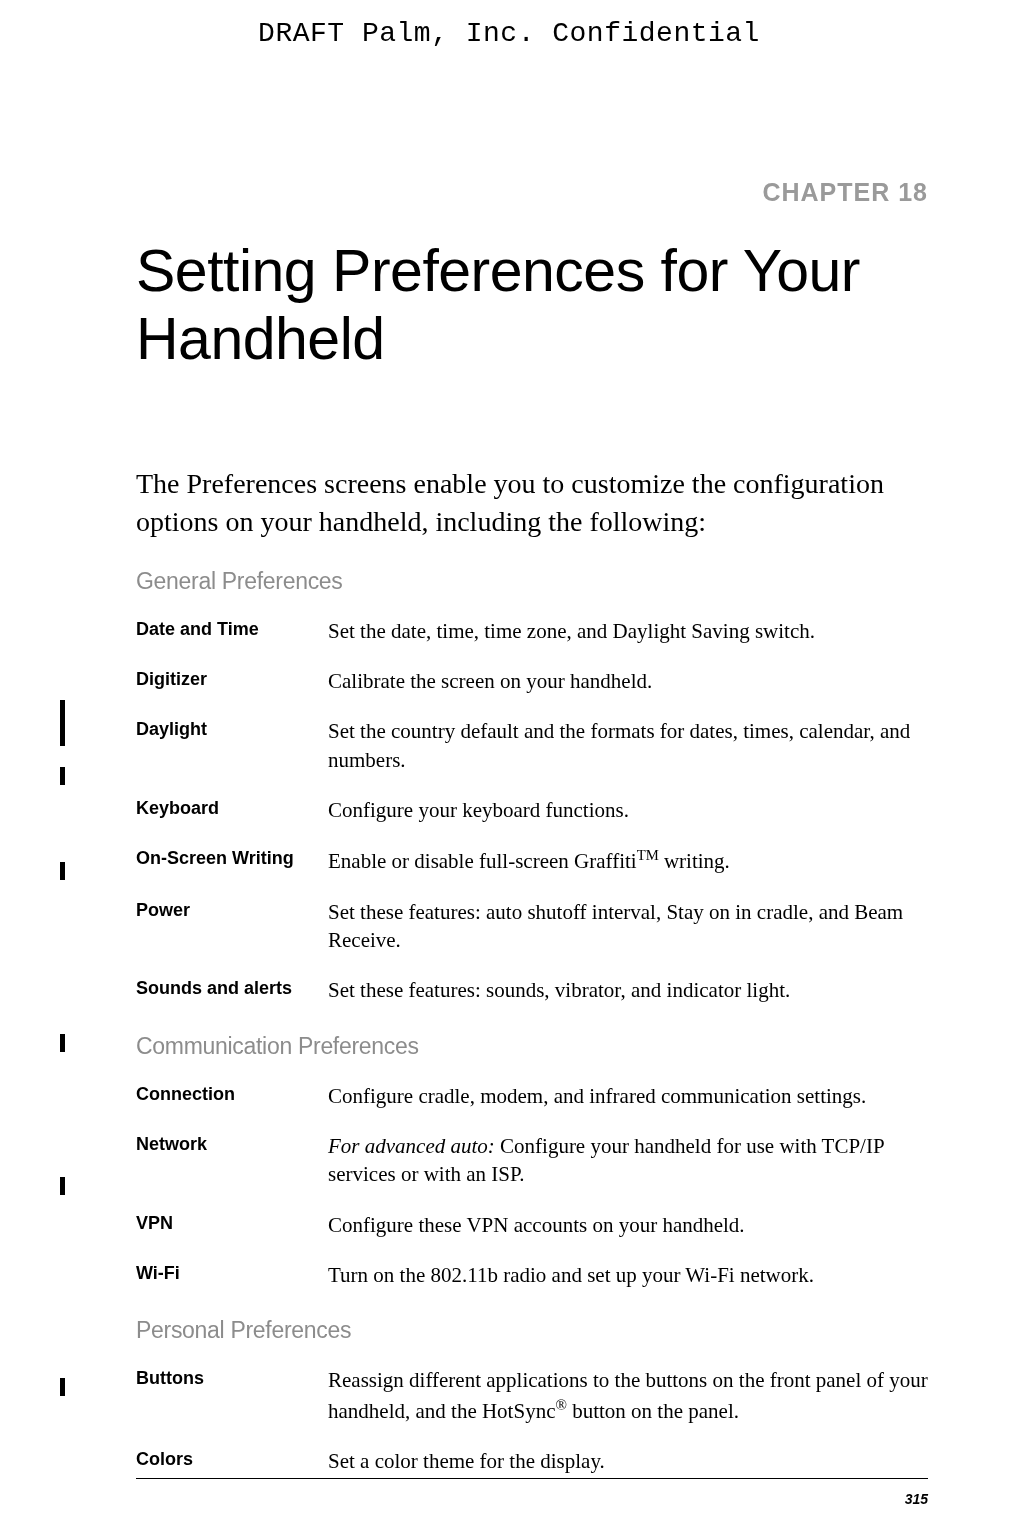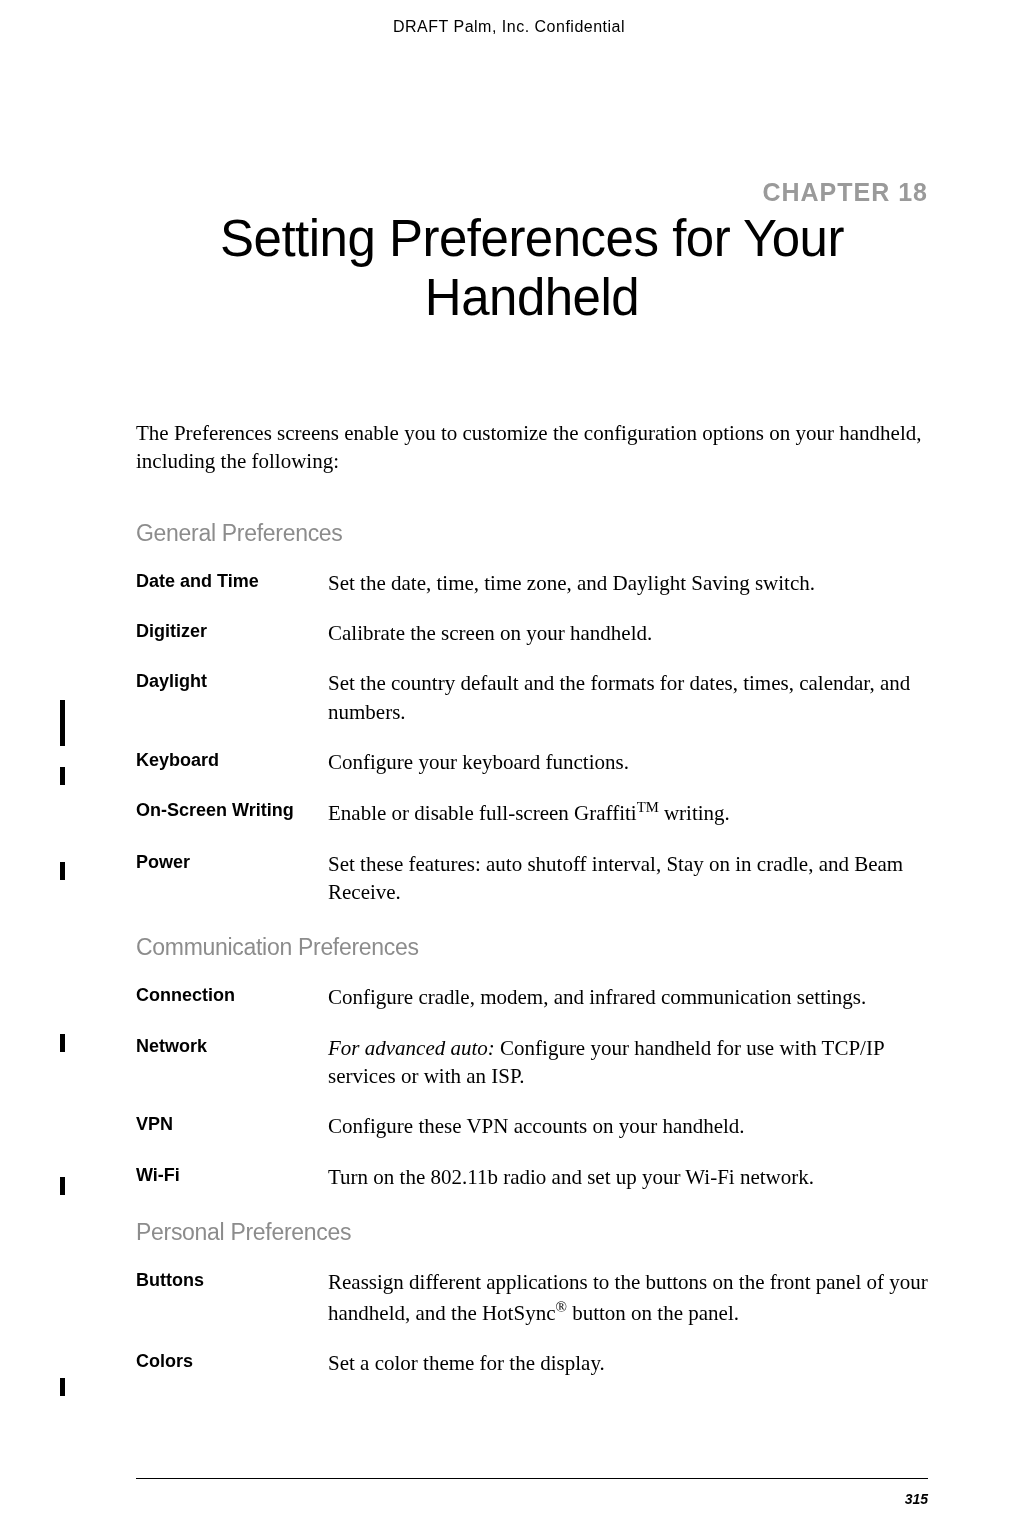--- a/index.html
+++ b/index.html
@@ -10,53 +10,53 @@
       font-family: "Palatino Linotype", "Book Antiqua", Palatino, Georgia, serif;
       color: #000;
       position: relative;
     }
     .header-watermark {
       position: absolute;
       top: 18px;
       left: 0;
       width: 100%;
       text-align: center;
-      font-family: Liberation Sans, sans-serif;
-      font-size: 16px;
+      font-family: Liberation Mono, monospace;
+      font-size: 28px;
       color: #000;
       letter-spacing: 0.5px;
     }
     .content {
       position: absolute;
       top: 178px;
       left: 136px;
       right: 90px;
     }
     .chapter-label {
       text-align: right;
       font-family: Arial, Helvetica, sans-serif;
       font-weight: bold;
       font-size: 25px;
       color: #9a9a9a;
       letter-spacing: 1px;
-      margin-bottom: 2px;
+      margin-bottom: 30px;
     }
     .chapter-title {
-      text-align: center;
+      text-align: left;
       font-family: "Trebuchet MS", "Lucida Sans", Arial, sans-serif;
       font-weight: 300;
-      font-size: 51px;
+      font-size: 59px;
       color: #000;
       letter-spacing: -0.5px;
       margin-bottom: 92px;
     }
     .intro {
-      font-size: 21px;
+      font-size: 28px;
       line-height: 1.35;
-      margin-bottom: 44px;
+      margin-bottom: 27px;
     }
     .section-heading {
       font-family: "Trebuchet MS", "Lucida Sans", Arial, sans-serif;
       font-size: 23px;
       color: #8c8c8c;
       font-weight: 400;
       margin-bottom: 22px;
       letter-spacing: -0.3px;
     }
     .section-heading.tight { margin-top: 6px; margin-bottom: 22px; }
@@ -139,20 +139,24 @@
       <div class="def-desc">Configure your keyboard functions.</div>
     </div>
     <div class="def-row">
       <div class="def-term">On-Screen Writing</div>
       <div class="def-desc"><span>Enable or disable full-screen Graffiti</span><span class="tm">TM</span><span> writing.</span></div>
     </div>
     <div class="def-row">
       <div class="def-term">Power</div>
       <div class="def-desc">Set these features: auto shutoff interval, Stay on in cradle, and Beam Receive.</div>
     </div>
+    <div class="def-row">
+      <div class="def-term">Sounds and alerts</div>
+      <div class="def-desc">Set these features: sounds, vibrator, and indicator light.</div>
+    </div>
   </div>
 
   <div class="section-heading tight">Communication Preferences</div>
   <div class="def-table">
     <div class="def-row">
       <div class="def-term">Connection</div>
       <div class="def-desc">Configure cradle, modem, and infrared communication settings.</div>
     </div>
     <div class="def-row">
       <div class="def-term">Network</div>

